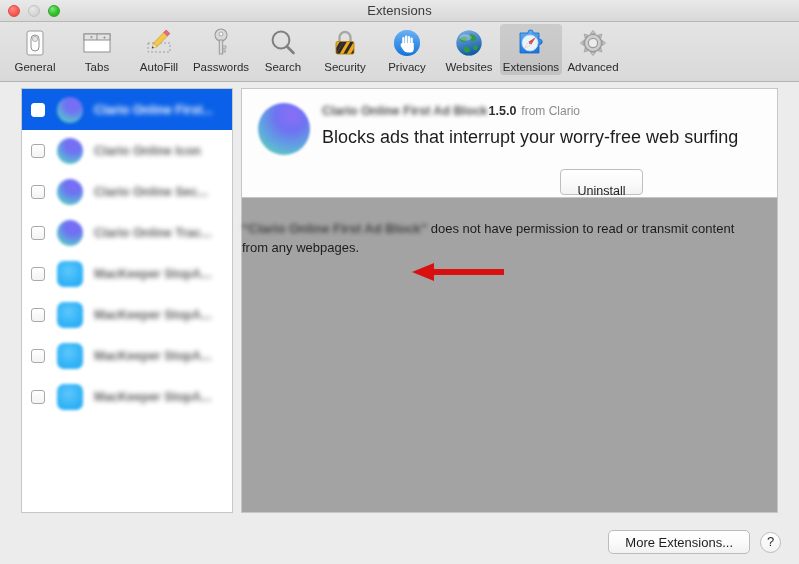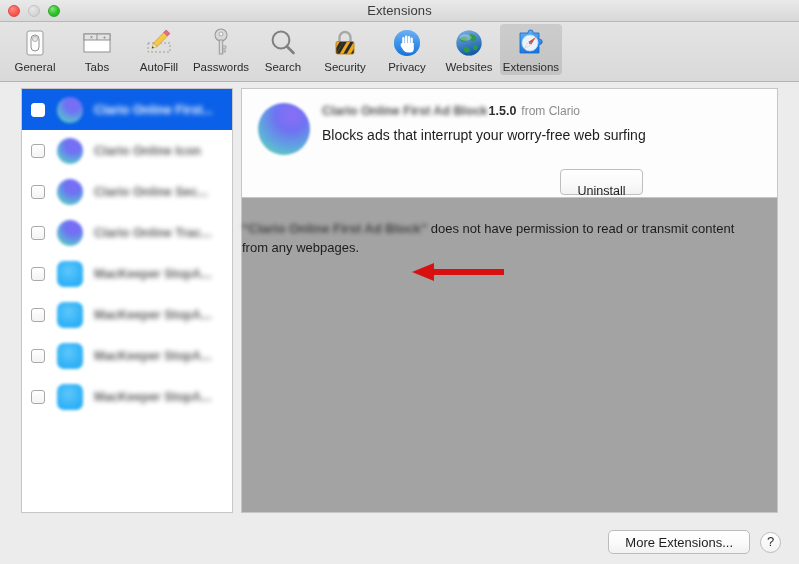--- a/index.html
+++ b/index.html
@@ -241,21 +241,21 @@
   }
   .ext-vendor {
     font-size: 12px;
     color: #8c8c8c;
     margin-left: 5px;
   }
   .ext-desc {
     position: absolute;
     left: 80px;
     top: 38px;
-    font-size: 14px;
+    font-size: 18px;
     color: #1d1d1d;
   }
   .uninstall-btn {
     position: absolute;
     left: 318px;
     top: 80px;
     width: 83px;
     height: 20px;
     border: 1px solid #bfbfbf;
     border-radius: 4px;
@@ -480,20 +480,39 @@
           <path d="M5 6 h8 v-0.5 a2.6 2.6 0 0 1 5.2 0 V6 h5.8 v6.2 h0.6 a2.6 2.6 0 0 1 0 5.2 h-0.6 V26 H5 z" fill="url(#pzg)" stroke="#1464c4" stroke-width="0.8"></path>
           <circle cx="15" cy="16" r="8" fill="#e9f3fb" stroke="#bcd6ea" stroke-width="0.8"></circle>
           <polygon points="21,10 16.4,17.2 9,22 13.6,14.8" fill="#e8453c"></polygon>
           <polygon points="9,22 13.6,14.8 16.4,17.2" fill="#f3f3f3"></polygon>
           <circle cx="15" cy="16" r="1.2" fill="#8a8a8a"></circle>
         </svg>
       </div>
       <div class="tb-label">Extensions</div>
     </div>
 
+    <div class="tb-item">
+      <div class="tb-icon">
+        <svg width="32" height="32" viewBox="0 0 32 32">
+          <g fill="#c3c3c3" stroke="#9e9e9e" stroke-width="0.8">
+            <path d="M16 3.4 l2.5 3.2 h-5 z"></path>
+            <path d="M16 28.6 l-2.5 -3.2 h5 z"></path>
+            <path d="M3.4 16 l3.2 -2.5 v5 z"></path>
+            <path d="M28.6 16 l-3.2 2.5 v-5 z"></path>
+            <path d="M7.1 7.1 l4 1.1 l-2.9 2.9 z"></path>
+            <path d="M24.9 24.9 l-4 -1.1 l2.9 -2.9 z"></path>
+            <path d="M24.9 7.1 l-1.1 4 l-2.9 -2.9 z"></path>
+            <path d="M7.1 24.9 l1.1 -4 l2.9 2.9 z"></path>
+          </g>
+          <circle cx="16" cy="16" r="8.6" fill="#cfcfcf" stroke="#9b9b9b" stroke-width="1.4"></circle>
+          <circle cx="16" cy="16" r="4.6" fill="#ececec" stroke="#9b9b9b" stroke-width="1.2"></circle>
+        </svg>
+      </div>
+      <div class="tb-label">Advanced</div>
+    </div>
 
   </div>
 
   <div class="content">
 
     <div class="sidebar">
 
       <div class="ext-row selected">
         <div class="ext-check"></div>
         <div class="ext-icon sphere"></div>

